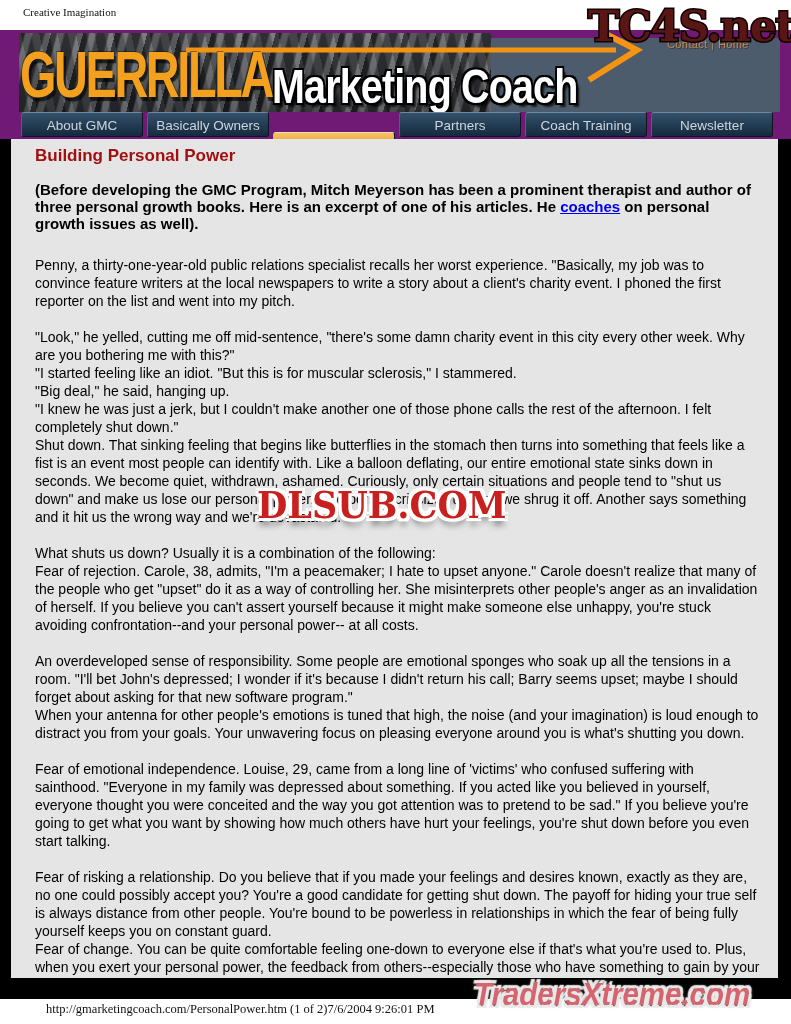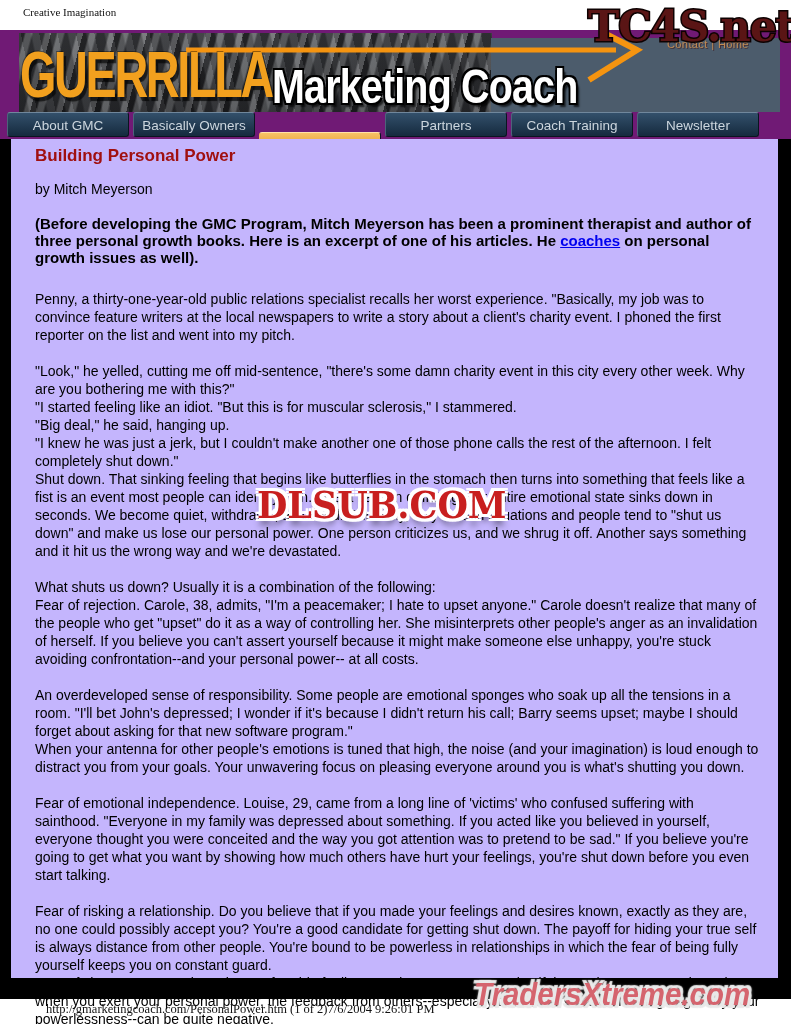--- a/index.html
+++ b/index.html
@@ -45,38 +45,38 @@
   .banner-arrow{position:absolute;left:0;top:0;width:791px;height:109px;}
   .contact-home{
     position:absolute;left:667px;top:8px;
     font-size:11px;font-weight:400;color:#c08a52;letter-spacing:.4px;
     text-shadow:1px 1px 0 rgba(60,10,10,.55);
     white-space:nowrap;cursor:pointer;
   }
   
   .nav{
     position:absolute;left:0;top:82px;width:791px;height:43px;
-    display:flex;align-items:flex-start;padding-left:7px;box-sizing:border-box;
+    display:flex;align-items:flex-start;padding-left:21px;box-sizing:border-box;
   }
   .nav-btn{
     width:122px;height:25px;margin-right:4px;
     line-height:25px;text-align:center;
     font-size:13.5px;color:#ccd6de;
     background:linear-gradient(#33506b,#152a3e);
     border:1px solid #0a1520;border-top-color:#70879c;border-left-color:#4c637a;
     border-radius:3px;box-sizing:border-box;cursor:pointer;
   }
   .nav-btn.active{
     background:linear-gradient(#f8c265,#d8891c);
     color:#1a1205;border-top-color:#ffe2a8;border-left-color:#f3b553;margin-top:20px;
   }
   
   .content{
     position:absolute;top:139px;left:0;width:791px;height:839px;
-    background:#c4b5fd;border-left:11px solid #000;border-right:13px solid #000;
+    background:#e5e5e5;border-left:11px solid #000;border-right:13px solid #000;
     box-sizing:border-box;padding:6px 18px 0 24px;
   }
   .article-title{
     font-size:17px;font-weight:700;color:#a01010;margin:0 0 14px 0;line-height:22px;
   }
   .byline{font-size:14px;color:#000;margin:0 0 18px 0;}
   .intro{
     font-size:15px;font-weight:700;color:#000;line-height:17px;margin:0 0 24px 0;
   }
   .intro a{color:#0000ee;text-decoration:underline;cursor:pointer;}
@@ -133,21 +133,20 @@
       <div class="nav-btn">Basically Owners</div>
       <div class="nav-btn active">Resources</div>
       <div class="nav-btn">Partners</div>
       <div class="nav-btn">Coach Training</div>
       <div class="nav-btn">Newsletter</div>
     </div>
 </div>
 
 <div class="content">
   <h1 class="article-title">Building Personal Power</h1>
-  <div class="byline">by Mitch Meyerson</div>
   <div class="intro"><span>(Before developing the GMC Program, Mitch Meyerson has been a prominent therapist and author of three personal growth books. Here is an excerpt of one of his articles. He </span><a>coaches</a><span> on personal growth issues as well).</span></div>
   <div class="article-body">
       <p>Penny, a thirty-one-year-old public relations specialist recalls her worst experience. "Basically, my job was to convince feature writers at the local newspapers to write a story about a client's charity event. I phoned the first reporter on the list and went into my pitch.</p>
       <p>"Look," he yelled, cutting me off mid-sentence, "there's some damn charity event in this city every other week. Why are you bothering me with this?"
 "I started feeling like an idiot. "But this is for muscular sclerosis," I stammered.
 "Big deal," he said, hanging up.
 "I knew he was just a jerk, but I couldn't make another one of those phone calls the rest of the afternoon. I felt completely shut down."
 Shut down. That sinking feeling that begins like butterflies in the stomach then turns into something that feels like a fist is an event most people can identify with. Like a balloon deflating, our entire emotional state sinks down in seconds. We become quiet, withdrawn, ashamed. Curiously, only certain situations and people tend to "shut us down" and make us lose our personal power. One person criticizes us, and we shrug it off. Another says something and it hit us the wrong way and we're devastated.</p>
       <p>What shuts us down? Usually it is a combination of the following:
 Fear of rejection. Carole, 38, admits, "I'm a peacemaker; I hate to upset anyone." Carole doesn't realize that many of the people who get "upset" do it as a way of controlling her. She misinterprets other people's anger as an invalidation of herself. If you believe you can't assert yourself because it might make someone else unhappy, you're stuck avoiding confrontation--and your personal power-- at all costs.</p>

